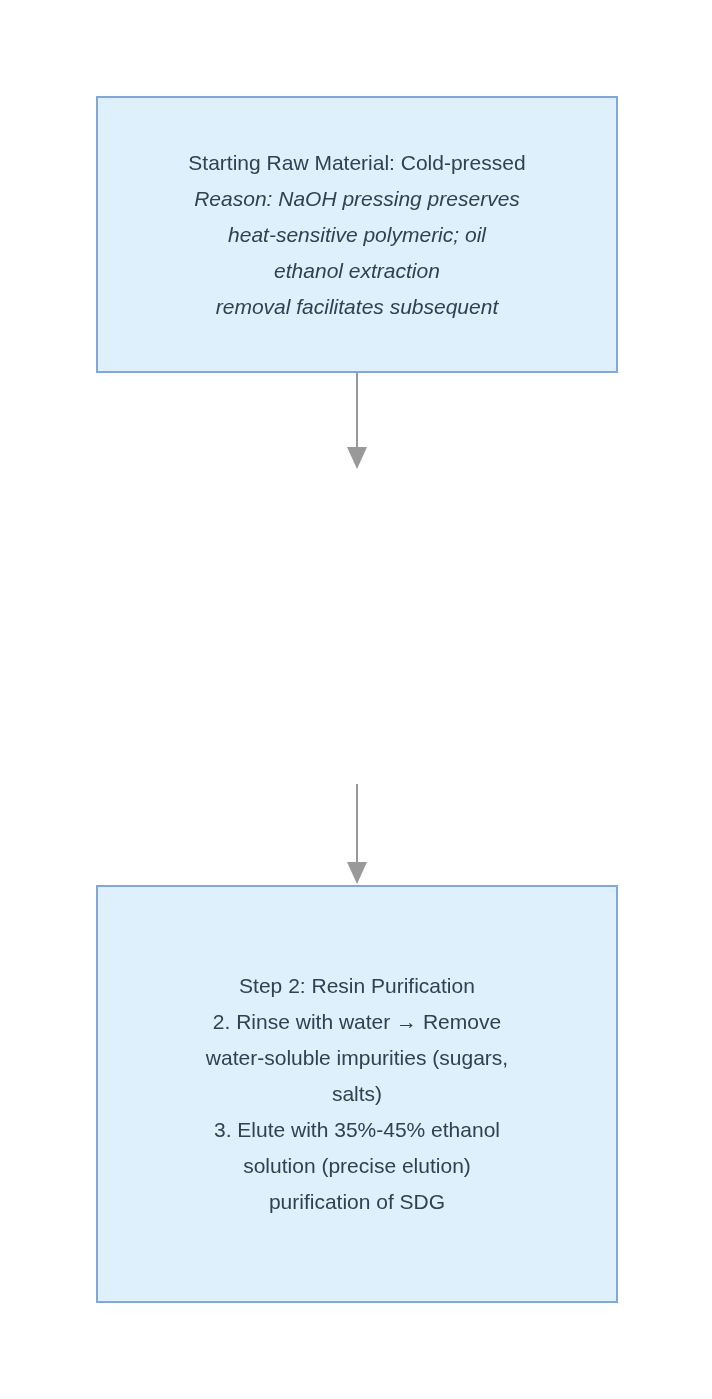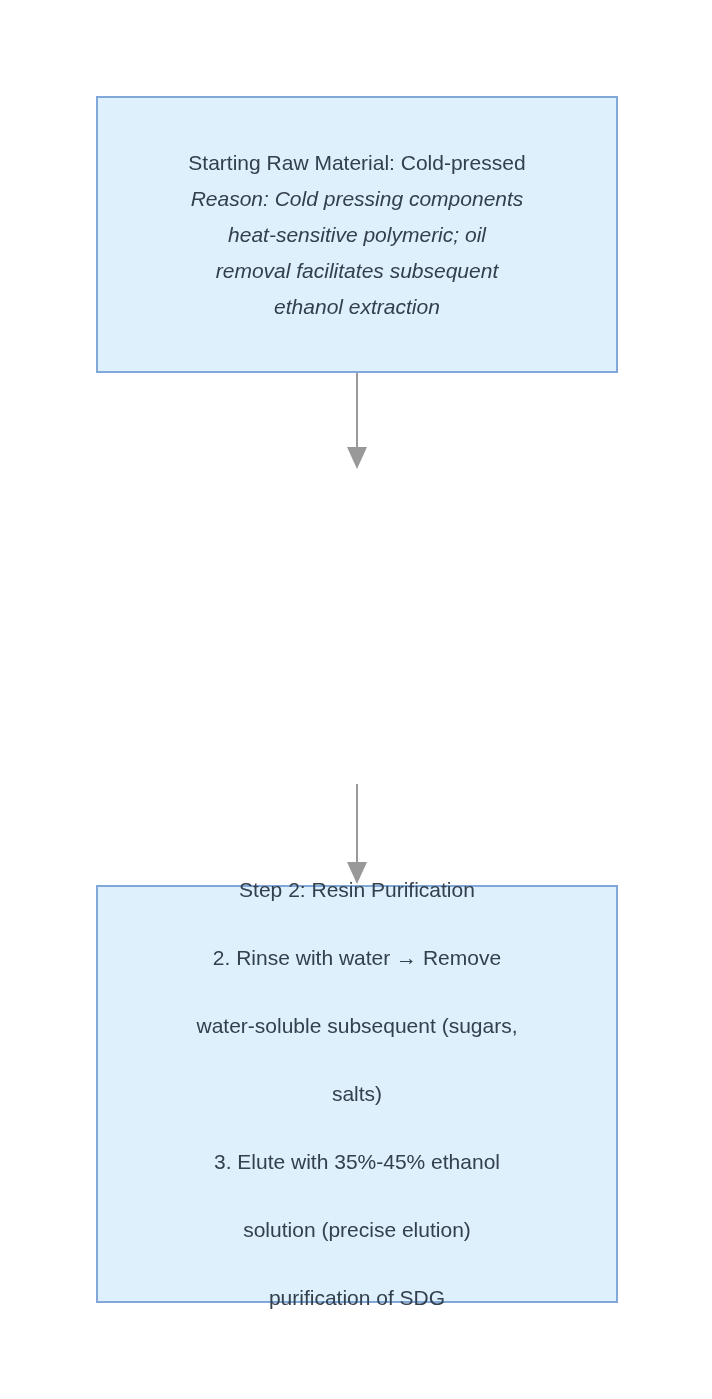--- a/index.html
+++ b/index.html
@@ -32,56 +32,56 @@
     line-height: 36px;
   }
   .node .line {
     white-space: nowrap;
   }
   .node .line[data-style="italic"] {
     font-style: italic;
   }
   #node-0 { top: 96px;  height: 277px; }
   #node-1 { top: 470px; height: 313px; }
-  #node-2 { top: 885px; height: 418px; gap: 32px; }
+  #node-2 { top: 885px; height: 418px; }
   .arrow {
     position: absolute;
     left: 345px;
     display: block;
   }
   #arrow-0 { top: 373px; }
   #arrow-1 { top: 784px; }
 </style>
 </head>
 <body>
 
 <div id="canvas">
 
   <div class="node" id="node-0">
     <div class="line" data-style="normal">Starting Raw Material: Cold-pressed</div>
-    <div class="line" data-style="italic">Reason: Cold pressing components</div>
+    <div class="line" data-style="italic">Reason: NaOH pressing preserves</div>
     <div class="line" data-style="italic">heat-sensitive polymeric; oil</div>
+    <div class="line" data-style="italic">ethanol extraction</div>
     <div class="line" data-style="italic">removal facilitates subsequent</div>
-    <div class="line" data-style="italic">ethanol extraction</div>
   </div>
 
   <svg class="arrow" id="arrow-0" width="24" height="97" viewBox="0 0 24 97">
     <line x1="12" y1="0" x2="12" y2="78" stroke-width="2" stroke="#999999"></line>
     <polygon points="2,74 22,74 12,96" fill="#999999"></polygon>
   </svg>
 
 
   <svg class="arrow" id="arrow-1" width="24" height="101" viewBox="0 0 24 101">
     <line x1="12" y1="0" x2="12" y2="82" stroke-width="2" stroke="#999999"></line>
     <polygon points="2,78 22,78 12,100" fill="#999999"></polygon>
   </svg>
 
   <div class="node" id="node-2">
     <div class="line" data-style="normal">Step 2: Resin Purification</div>
     <div class="line" data-style="normal">2. Rinse with water → Remove</div>
-    <div class="line" data-style="normal">water-soluble subsequent (sugars,</div>
+    <div class="line" data-style="normal">water-soluble impurities (sugars,</div>
     <div class="line" data-style="normal">salts)</div>
     <div class="line" data-style="normal">3. Elute with 35%-45% ethanol</div>
     <div class="line" data-style="normal">solution (precise elution)</div>
     <div class="line" data-style="normal">purification of SDG</div>
   </div>
 
 </div>
 
 </body></html>

